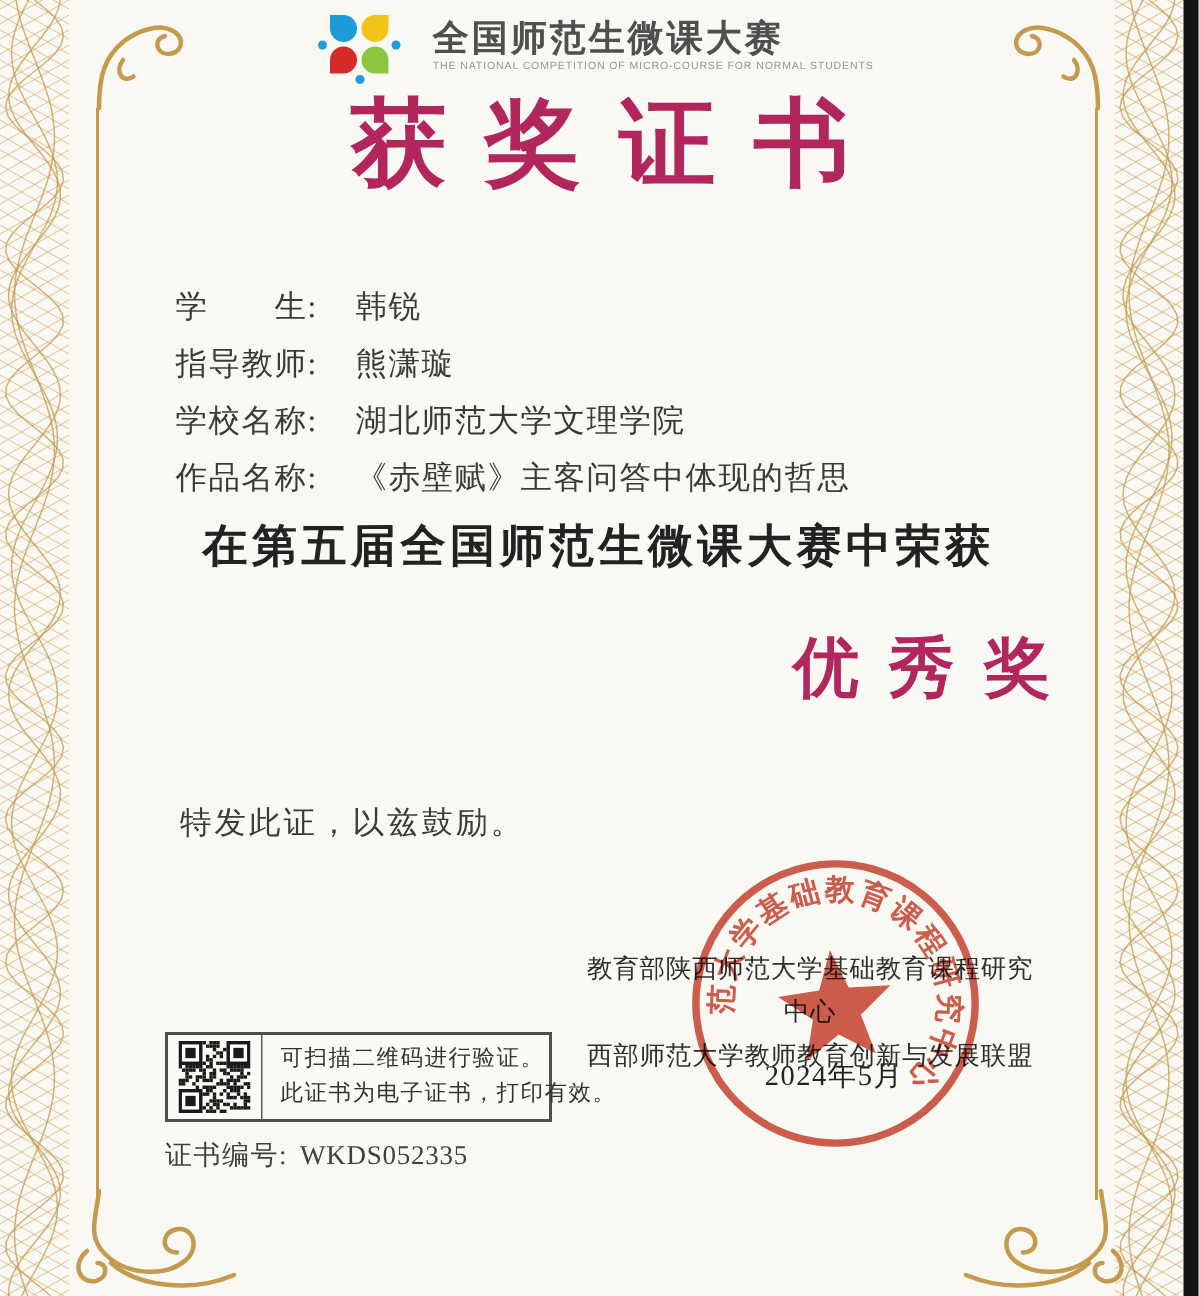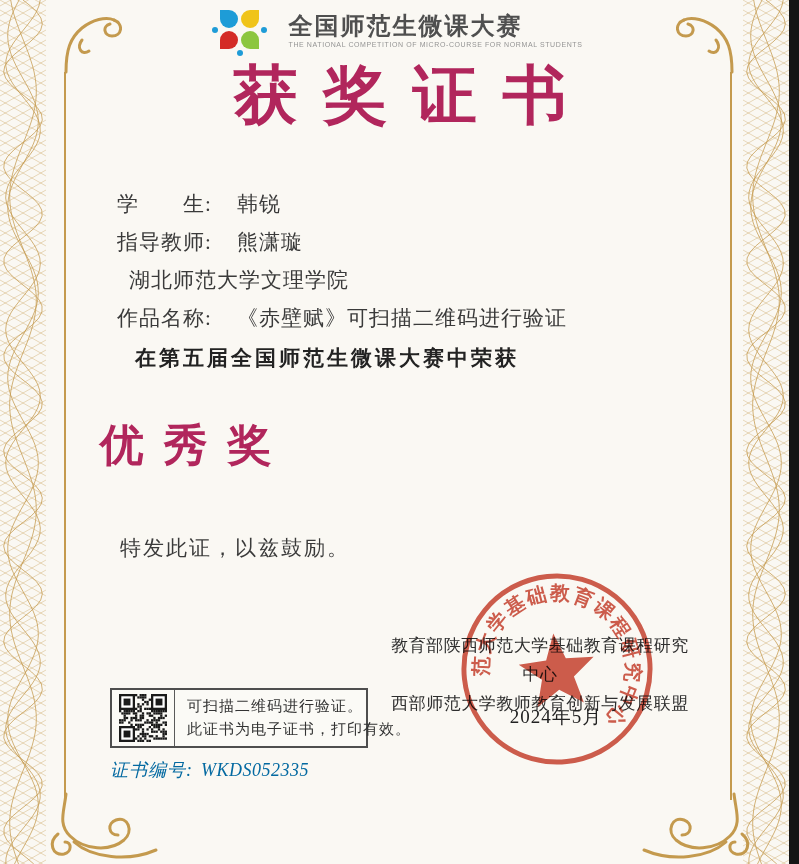--- a/index.html
+++ b/index.html
@@ -49,40 +49,40 @@
     position:absolute;top:52px;left:80px;width:640px;text-align:center;
     font-size:64px;font-weight:bold;color:var(--magenta);
     letter-spacing:.40em;text-indent:.40em;
   }
   
   .fields{position:absolute;left:117px;top:190px;}
   .field-row{display:flex;align-items:baseline;height:38px;font-size:21px;color:var(--ink);}
   .field-label{width:108px;letter-spacing:1px;}
   .field-value{margin-left:12px;letter-spacing:1px;}
   
-  .statement{position:absolute;left:135px;top:344px;font-size:21px;font-weight:bold;color:#222;letter-spacing:3px;}
-  .award{position:absolute;top:416px;left:80px;width:640px;text-align:left;
+  .statement{position:absolute;left:135px;top:344px;font-size:30px;font-weight:bold;color:#222;letter-spacing:3px;}
+  .award{position:absolute;top:416px;left:80px;width:640px;text-align:right;
     font-size:44px;font-weight:bold;color:var(--magenta);letter-spacing:.45em;text-indent:.45em;}
   .motto{position:absolute;left:120px;top:534px;font-size:21px;color:var(--ink);letter-spacing:2px;}
   
   .issuers{position:absolute;left:385px;top:631px;width:310px;text-align:center;color:#2e2e2e;}
   .issuer-line{font-size:17px;line-height:29px;letter-spacing:.5px;}
   .date{position:absolute;left:401px;top:704px;width:310px;text-align:center;font-size:19px;color:#222;letter-spacing:1px;}
   
   .stamp{position:absolute;left:458px;top:570px;width:198px;height:198px;
     opacity:.82;mix-blend-mode:multiply;transform:rotate(-6deg);}
   .stamp text{font-size:20px;font-weight:bold;letter-spacing:2px;}
   
   .qr-box{position:absolute;left:110px;top:688px;width:258px;height:60px;
     border:2px solid #4e4e4e;display:flex;align-items:center;background:rgba(255,255,255,.25);}
   .qr-code{margin:0 7px;flex:0 0 auto;}
   .qr-divider{width:0;height:56px;border-left:1.5px solid #5a5a5a;}
   .qr-text{padding-left:12px;font-size:15px;color:#333;line-height:23px;letter-spacing:1px;white-space:nowrap;}
   
-  .serial{position:absolute;left:110px;top:758px;font-size:18px;color:#0369a1;letter-spacing:1px;font-style:italic;}
+  .serial{position:absolute;left:110px;top:758px;font-size:18px;color:#404040;letter-spacing:1px;}
   .serial .num{font-family:"Liberation Serif","DejaVu Serif",serif;margin-left:8px;letter-spacing:.5px;}
 </style>
 </head>
 <body>
 
 <div class="certificate">
 
   <svg class="band band-left guilloche" width="46" height="864">
       <line x1="0" y1="-40" x2="46" y2="-14" stroke="#c49a4e" stroke-width="0.7" opacity="0.5"></line>
       <line x1="46" y1="-40" x2="0" y2="-14" stroke="#c49a4e" stroke-width="0.7" opacity="0.5"></line>
@@ -521,25 +521,26 @@
   <div class="fields">
     <div class="field-row">
       <span class="field-label">学　　生:</span>
       <span class="field-value">韩锐</span>
     </div>
     <div class="field-row">
       <span class="field-label">指导教师:</span>
       <span class="field-value">熊潇璇</span>
     </div>
     <div class="field-row">
+      <span class="field-label">学校名称:</span>
       <span class="field-value">湖北师范大学文理学院</span>
     </div>
     <div class="field-row">
       <span class="field-label">作品名称:</span>
-      <span class="field-value">《赤壁赋》可扫描二维码进行验证</span>
+      <span class="field-value">《赤壁赋》主客问答中体现的哲思</span>
     </div>
   </div>
 
   <div class="statement">在第五届全国师范生微课大赛中荣获</div>
   <div class="award">优秀奖</div>
   <div class="motto">特发此证，以兹鼓励。</div>
 
   <div class="issuers">
     <div class="issuer-line">教育部陕西师范大学基础教育课程研究中心</div>
     <div class="issuer-line">西部师范大学教师教育创新与发展联盟</div>

